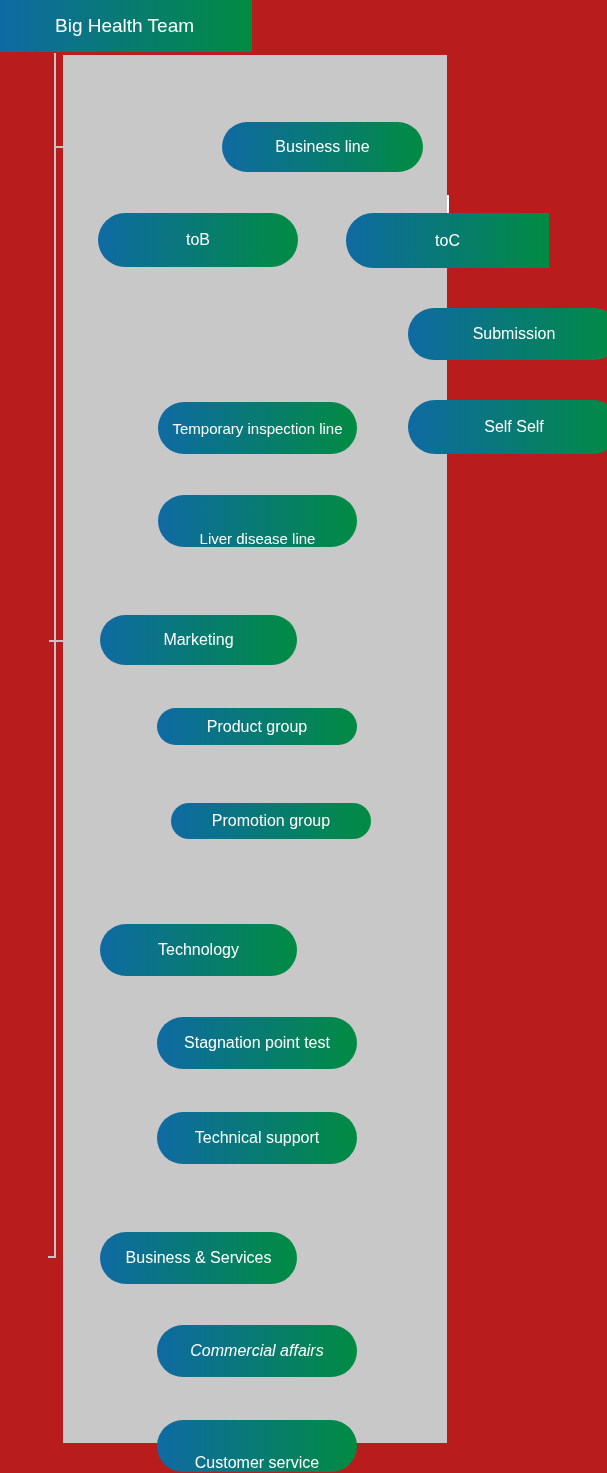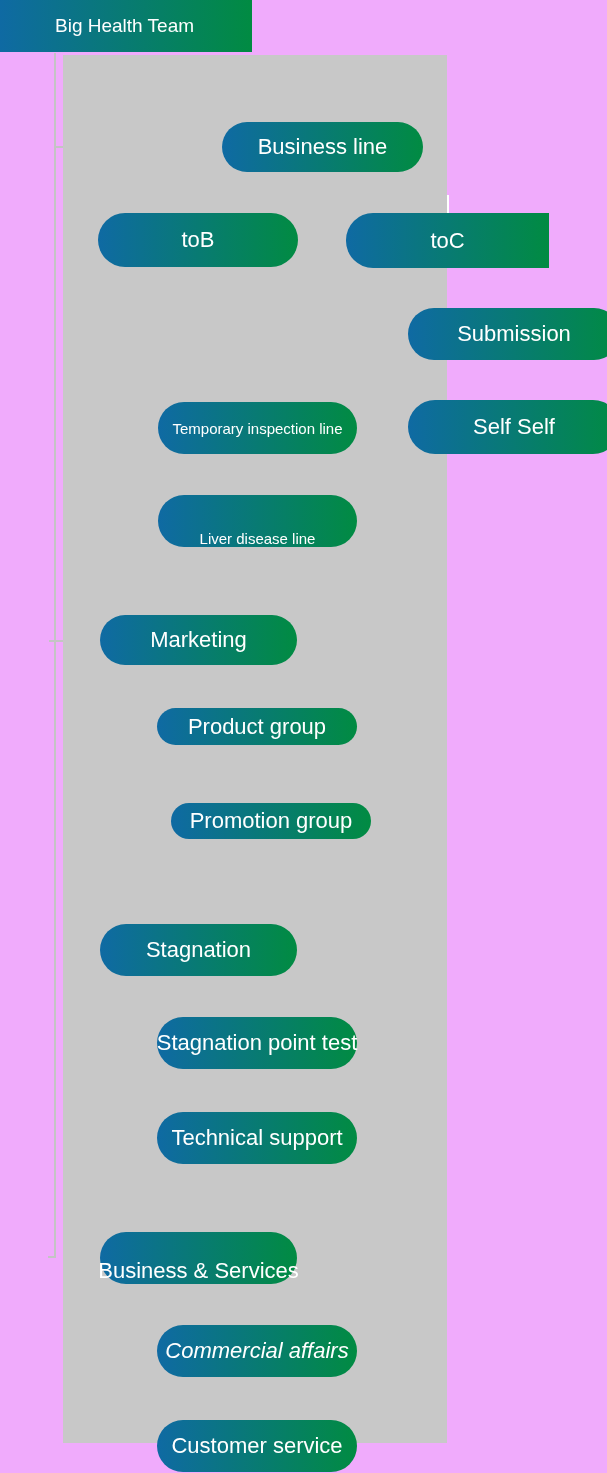--- a/index.html
+++ b/index.html
@@ -7,21 +7,21 @@
     --gradient-end:#018b42;
     --panel-bg:#c8c8c8;
     --connector:#c4c4c4;
     --node-text:#ffffff;
   }
   html,body{margin:0;padding:0;background:#ffffff;}
   #canvas{
     position:relative;
     width:607px;height:1473px;
     overflow:hidden;
-    background:#f0abfc;
+    background:#b91c1c;
     font-family:"Liberation Sans", sans-serif;
   }
   
   .root-node{
     position:absolute;left:0;top:0;width:252px;height:52px;
     background:linear-gradient(90deg,var(--gradient-start),var(--gradient-end));
     color:var(--node-text);
     display:flex;align-items:center;
     font-size:19px;
   }
@@ -43,43 +43,43 @@
   .toc-connector{
     position:absolute;left:446.5px;top:195px;width:2.5px;height:18px;
     background:#ffffff;
   }
   
   .pill{
     position:absolute;
     background:linear-gradient(90deg,var(--gradient-start),var(--gradient-end));
     color:var(--node-text);
     display:flex;align-items:center;justify-content:center;
-    font-size:22px;
+    font-size:16px;
     border-radius:27px;
     white-space:nowrap;
   }
   .pill.small{font-size:15px;}
   .pill.cut-right{border-radius:27px 0 0 27px;}
   .p0{left:222px;top:122px;width:201px;height:50px;border-radius:25px;}
   .p1{left:98px; top:213px;width:200px;height:54px;}
   .p2{left:346px;top:213px;width:203px;height:55px;}
   .p3{left:158px;top:308px;width:199px;height:52px;border-radius:26px;}
   .p4{left:408px;top:308px;width:212px;height:52px;border-radius:26px;}
   .p5{left:158px;top:402px;width:199px;height:52px;border-radius:26px;}
   .p6{left:408px;top:400px;width:212px;height:54px;}
   .p7{left:158px;top:495px;width:199px;height:52px;border-radius:26px;align-items:flex-end;}
   .p8{left:100px;top:615px;width:197px;height:50px;border-radius:26px;}
   .p9{left:157px;top:708px;width:200px;height:37px;border-radius:26px;}
   .p10{left:171px;top:803px;width:200px;height:36px;border-radius:26px;}
   .p11{left:100px;top:924px;width:197px;height:52px;border-radius:26px;}
   .p12{left:157px;top:1017px;width:200px;height:52px;border-radius:26px;}
   .p13{left:157px;top:1112px;width:200px;height:52px;border-radius:26px;}
-  .p14{left:100px;top:1232px;width:197px;height:52px;border-radius:26px;align-items:flex-end;}
+  .p14{left:100px;top:1232px;width:197px;height:52px;border-radius:26px;}
   .p15{left:157px;top:1325px;width:200px;height:52px;border-radius:26px;font-style:italic;}
-  .p16{left:157px;top:1420px;width:200px;height:52px;border-radius:26px;}
+  .p16{left:157px;top:1420px;width:200px;height:52px;border-radius:26px;align-items:flex-end;}
 </style>
 </head>
 <body>
 
 <div id="canvas">
 
   <div class="root-node">
     <span>Big Health Team</span>
   </div>
 
@@ -115,21 +115,21 @@
   <div class="pill p8">
     <span>Marketing</span>
   </div>
   <div class="pill p9">
     <span>Product group</span>
   </div>
   <div class="pill p10">
     <span>Promotion group</span>
   </div>
   <div class="pill p11">
-    <span>Stagnation</span>
+    <span>Technology</span>
   </div>
   <div class="pill p12">
     <span>Stagnation point test</span>
   </div>
   <div class="pill p13">
     <span>Technical support</span>
   </div>
   <div class="pill p14">
     <span>Business &amp; Services</span>
   </div>

